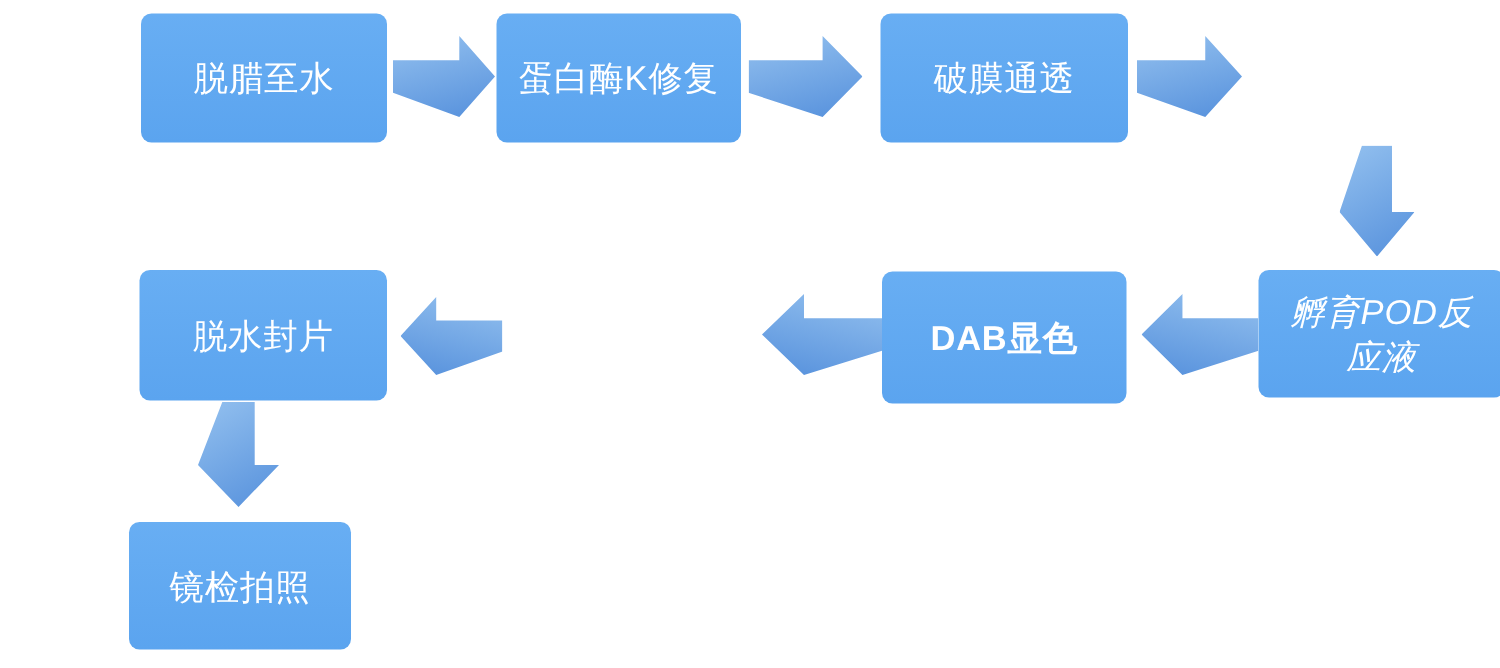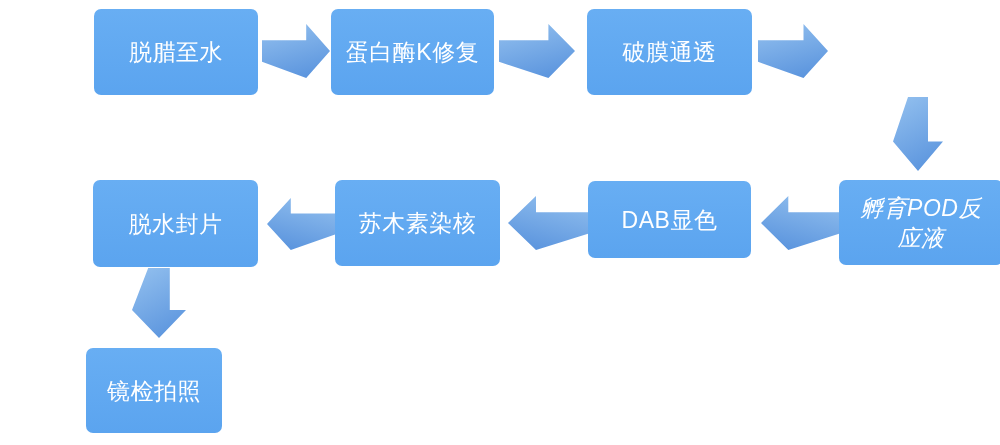--- a/index.html
+++ b/index.html
@@ -61,30 +61,27 @@
     </div>
     <div class="node" style="left: 283px; top: 9px; width: 163px; height: 86px;">
       <span class="label">蛋白酶K修复</span>
     </div>
     <div class="node" style="left: 539px; top: 9px; width: 165px; height: 86px;">
       <span class="label">破膜通透</span>
     </div>
     <div class="node" style="left: 791px; top: 180px; width: 164px; height: 85px; font-style: italic;">
       <span class="label">孵育POD反应液</span>
     </div>
-    <div class="node" style="left: 540px; top: 181px; width: 163px; height: 77px;">
+    <div class="node" style="left: 540px; top: 181px; width: 163px; height: 88px; font-weight: bold;">
       <span class="label">DAB显色</span>
-    </div>
-    <div class="node" style="left: 287px; top: 180px; width: 165px; height: 86px;">
-      <span class="label">苏木素染核</span>
     </div>
     <div class="node" style="left: 45px; top: 180px; width: 165px; height: 87px; text-align: center;">
       <span class="label">脱水封片</span>
     </div>
-    <div class="node" style="left: 38px; top: 348px; width: 136px; height: 85px;">
+    <div class="node" style="left: 38px; top: 348px; width: 148px; height: 85px;">
       <span class="label">镜检拍照</span>
     </div>
     <div class="arrow right" style="left: 214px; top: 24px; width: 68px; height: 54px;"></div>
     <div class="arrow right" style="left: 451px; top: 24px; width: 76px; height: 54px;"></div>
     <div class="arrow right" style="left: 710px; top: 24px; width: 70px; height: 54px;"></div>
     <div class="arrow down" style="left: 845px; top: 97px; width: 50px; height: 74px;"></div>
     <div class="arrow left" style="left: 713px; top: 196px; width: 78px; height: 54px;"></div>
     <div class="arrow left" style="left: 460px; top: 196px; width: 80px; height: 54px;"></div>
     <div class="arrow left" style="left: 219px; top: 198px; width: 68px; height: 52px;"></div>
     <div class="arrow down" style="left: 84px; top: 268px; width: 54px; height: 70px;"></div>

